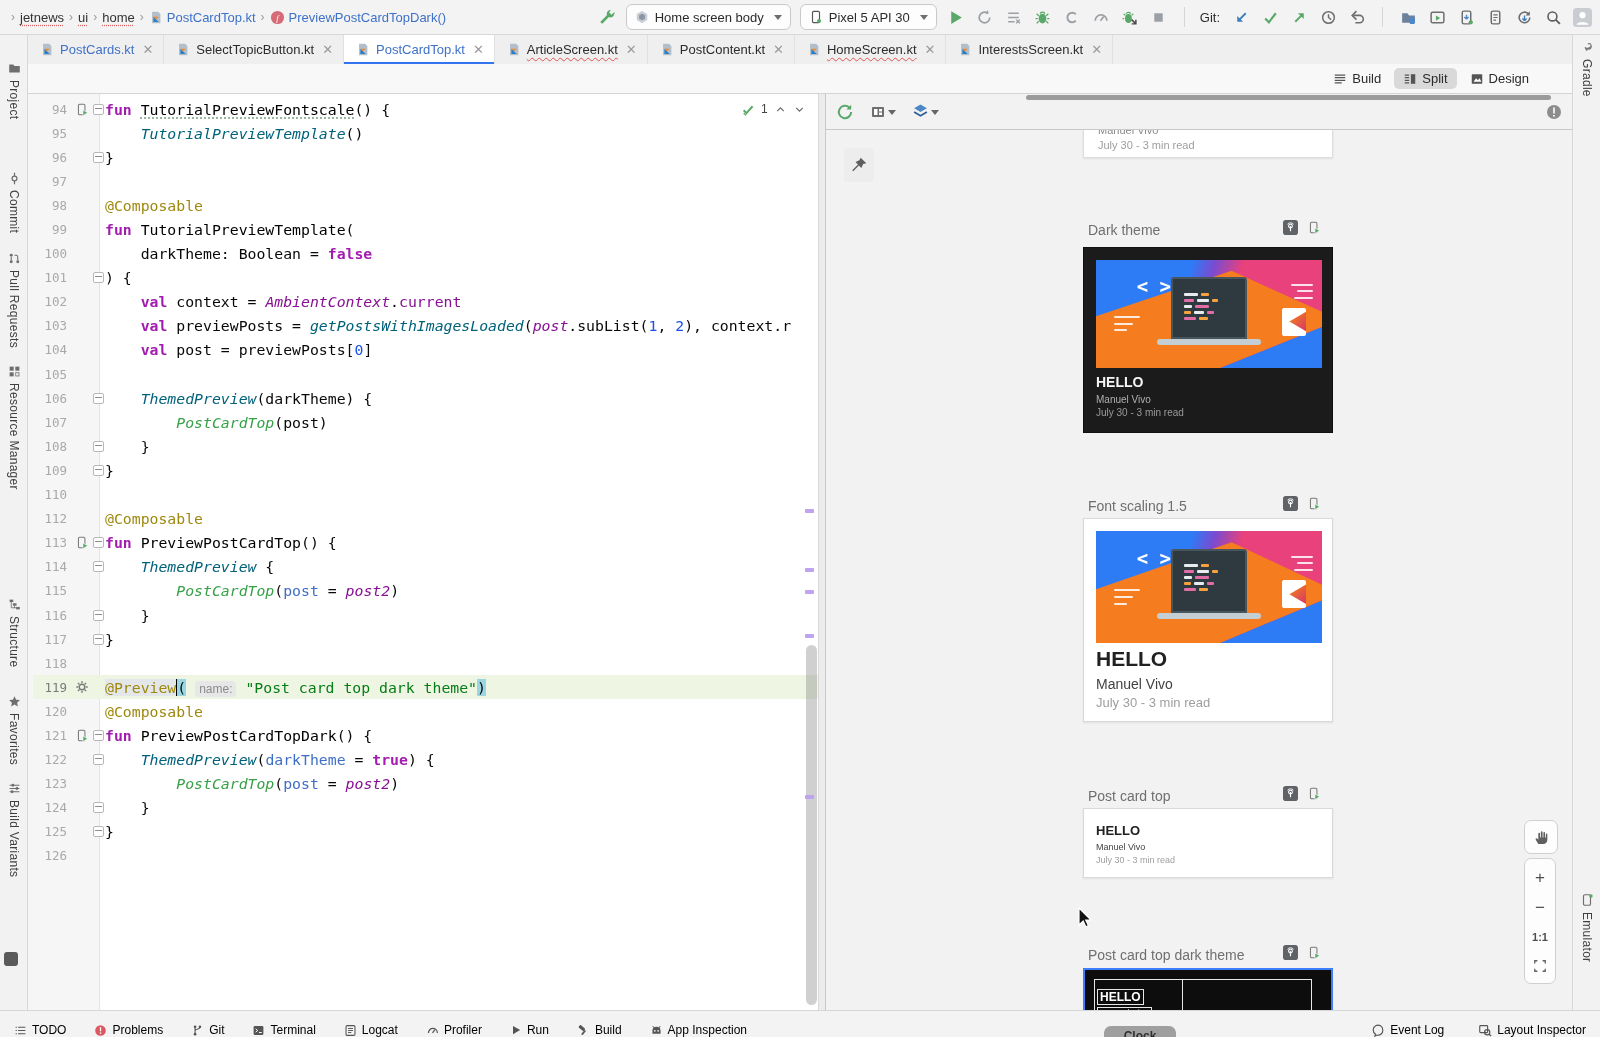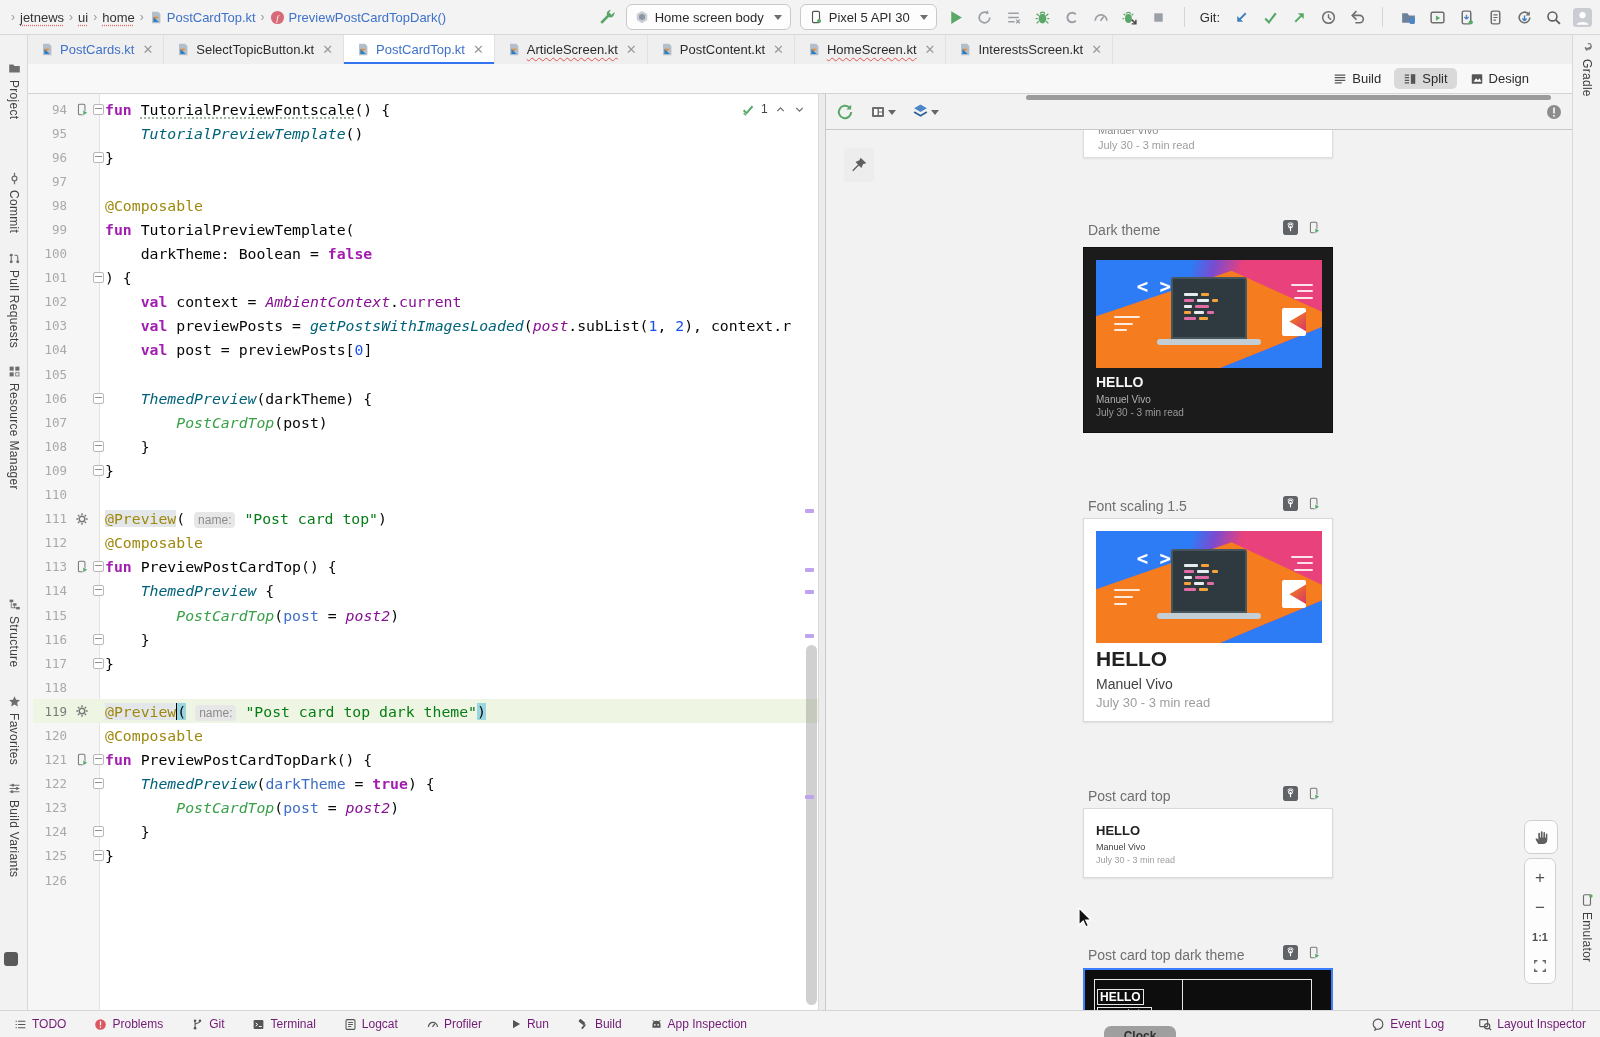--- a/index.html
+++ b/index.html
@@ -123,21 +123,21 @@
   .bnd-hello{position:absolute;left:12px;top:19px;border:1px solid rgba(255,255,255,.9);padding:0 2px;color:#fff;font-weight:bold;font-size:12px;font-family:"Liberation Sans",sans-serif;}
   .bnd-author{position:absolute;left:12px;top:37px;border:1px solid rgba(255,255,255,.9);padding:0 2px;color:#ddd;font-size:9px;}
 
   #zoom-hand{position:absolute;left:698px;top:690px;width:32px;height:32px;background:#fdfdfd;border:1px solid #d0d0d0;border-radius:7px;display:flex;align-items:center;justify-content:center;}
   #zoom-panel{position:absolute;left:698px;top:728px;width:32px;height:126px;background:#fdfdfd;border:1px solid #d0d0d0;border-radius:7px;display:flex;flex-direction:column;align-items:center;justify-content:space-around;padding:4px 0;box-sizing:border-box;}
   .zp-item{color:#4f4f4f;font-size:17px;line-height:17px;}
   .zp-item.small{font-size:11px;font-weight:bold;text-align:right;}
   #mouse-cursor{position:absolute;left:252px;top:777px;}
 
   
-  #bottombar{position:absolute;left:0;top:1010px;width:1600px;height:27px;background:#f4f3f3;border-top:1px solid #d6d6d6;box-sizing:border-box;display:flex;align-items:center;padding:0 14px;font-size:12px;color:#701a75;}
+  #bottombar{position:absolute;left:0;top:1010px;width:1600px;height:27px;background:#f4f3f3;border-top:1px solid #d6d6d6;box-sizing:border-box;display:flex;align-items:flex-end;padding:0 14px;font-size:12px;color:#000000;}
   .bb-item{display:flex;align-items:center;gap:5px;margin-right:28px;}
   .bb-right{margin-left:auto;display:flex;}
   .bb-right .bb-item{margin-right:0;margin-left:34px;}
 
   #clock-tip{position:absolute;left:1104px;top:1026px;width:72px;height:11px;background:#9f9f9f;border-radius:7px 7px 0 0;overflow:hidden;text-align:center;font-size:12px;font-weight:bold;color:#2f2f2f;padding-top:3px;z-index:60;}
 </style>
 </head>
 <body>
 
 <div id="app">
@@ -645,31 +645,20 @@
           <span class="fold">
             <span class="foldbox"></span>
           </span>
           <span class="code"><span class="pl">}</span></span>
         </div>
         <div class="cl">
           <span class="ln">110</span>
           <span class="gi"></span>
           <span class="fold"></span>
           <span class="code"></span>
-        </div>
-        <div class="cl">
-          <span class="ln">111</span>
-          <span class="gi">
-            <svg width="14" height="14" viewBox="0 0 16 16">
-              <path d="M8 1.5v2M8 12.5v2M1.5 8h2M12.5 8h2M3.4 3.4l1.4 1.4M11.2 11.2l1.4 1.4M3.4 12.6l1.4-1.4M11.2 4.8l1.4-1.4" stroke="#7a7a7a" stroke-width="1.7"></path>
-              <circle cx="8" cy="8" r="3.2" fill="none" stroke="#7a7a7a" stroke-width="1.7"></circle>
-            </svg>
-          </span>
-          <span class="fold"></span>
-          <span class="code"><span class="ann hlw">@Preview</span><span class="pl">( </span><span class="hint">name:</span><span class="pl"> </span><span class="str">"Post card top"</span><span class="pl">)</span></span>
         </div>
         <div class="cl">
           <span class="ln">112</span>
           <span class="gi"></span>
           <span class="fold"></span>
           <span class="code"><span class="ann">@Composable</span></span>
         </div>
         <div class="cl">
           <span class="ln">113</span>
           <span class="gi">

